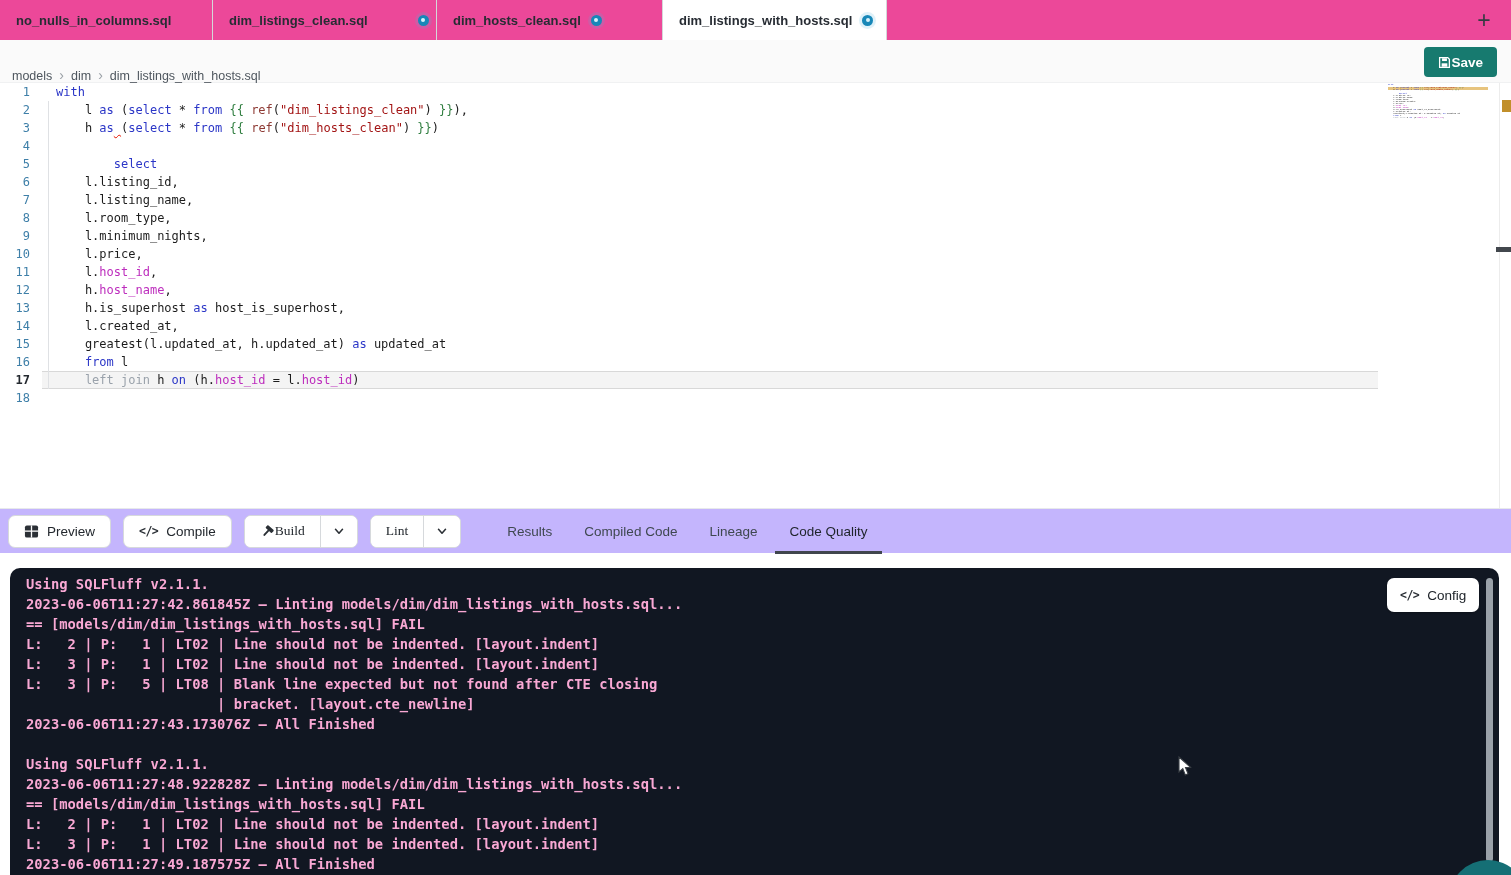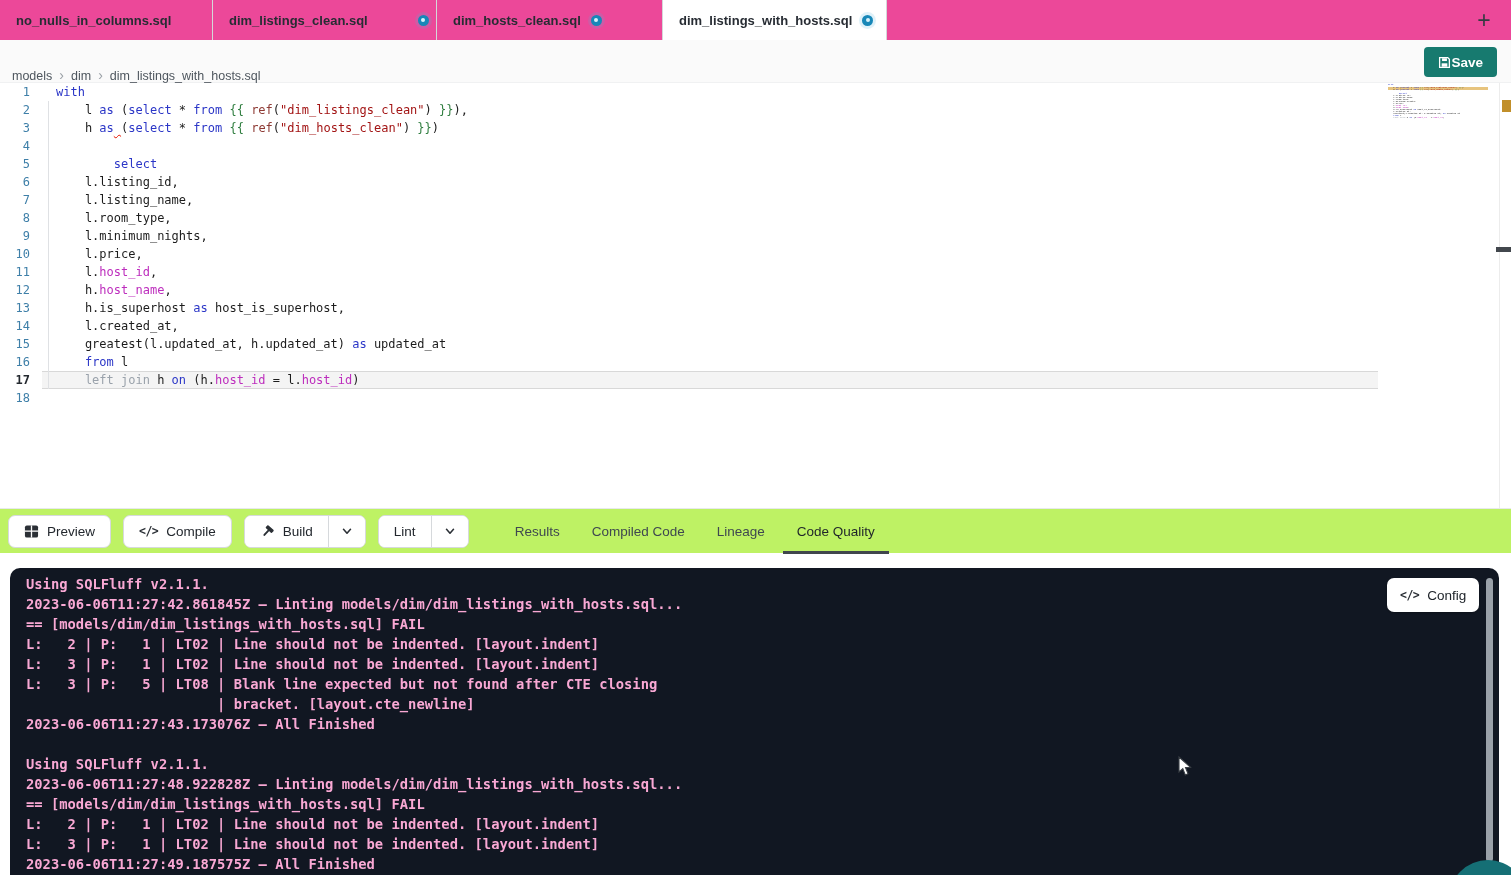--- a/index.html
+++ b/index.html
@@ -69,31 +69,31 @@
   .minimap-code * { pointer-events:none; }
   .ruler-divider { position:absolute; left:1499px; top:0; width:1px; height:425px;
                    background:#ececec; }
   .ruler-warn { position:absolute; left:1502px; top:17px; width:9px; height:12px;
                 background:#c18f2a; }
   .ruler-cursor { position:absolute; left:1496px; top:164px; width:15px; height:5px;
                   background:#42474d; }
 
   
   .toolbar { position:absolute; left:0; top:508px; width:1511px; height:45px;
-             background:#bef264; border-top:1px solid #e7e9eb; display:flex;
+             background:#c4b5fd; border-top:1px solid #e7e9eb; display:flex;
              align-items:center; }
   .tbtn { height:33px; background:#fff; border:1px solid #d6d9dc; border-radius:7px;
           display:flex; align-items:center; gap:8px; padding:0 15px;
           font-size:13.5px; color:#23282e; font-weight:400; cursor:pointer;
           font-family:"Liberation Sans",sans-serif; }
   .tgroup { height:33px; display:flex; border:1px solid #d6d9dc; border-radius:7px;
             background:#fff; overflow:hidden; }
-  .tgroup .seg { display:flex; align-items:center; gap:8px; padding:0 15px;
+  .tgroup .seg { display:flex; align-items:center; padding:0 15px;
                  font-size:13.5px; color:#23282e; cursor:pointer; background:#fff;
-                 border:none; font-family:Liberation Sans, sans-serif; }
+                 border:none; font-family:Liberation Serif, serif; }
   .tgroup .seg + .seg { border-left:1px solid #d6d9dc; padding:0 11px; }
   .codeicon { font-family:"DejaVu Sans Mono",monospace; font-size:11.5px;
               font-weight:700; color:#2b3036; letter-spacing:-0.5px; }
   .ml8{margin-left:8px;} .ml12{margin-left:12px;}
 
   .panel-tabs { height:45px; display:flex; align-items:stretch; margin-left:32px; gap:4px; }
   .ptab { display:flex; align-items:center; padding:0 14px; font-size:13.5px;
           color:#3f4850; position:relative; cursor:pointer; }
   .ptab.active { color:#1f242a; font-weight:400; }
   .ptab.active::after { content:''; position:absolute; left:0; right:0; bottom:0;

